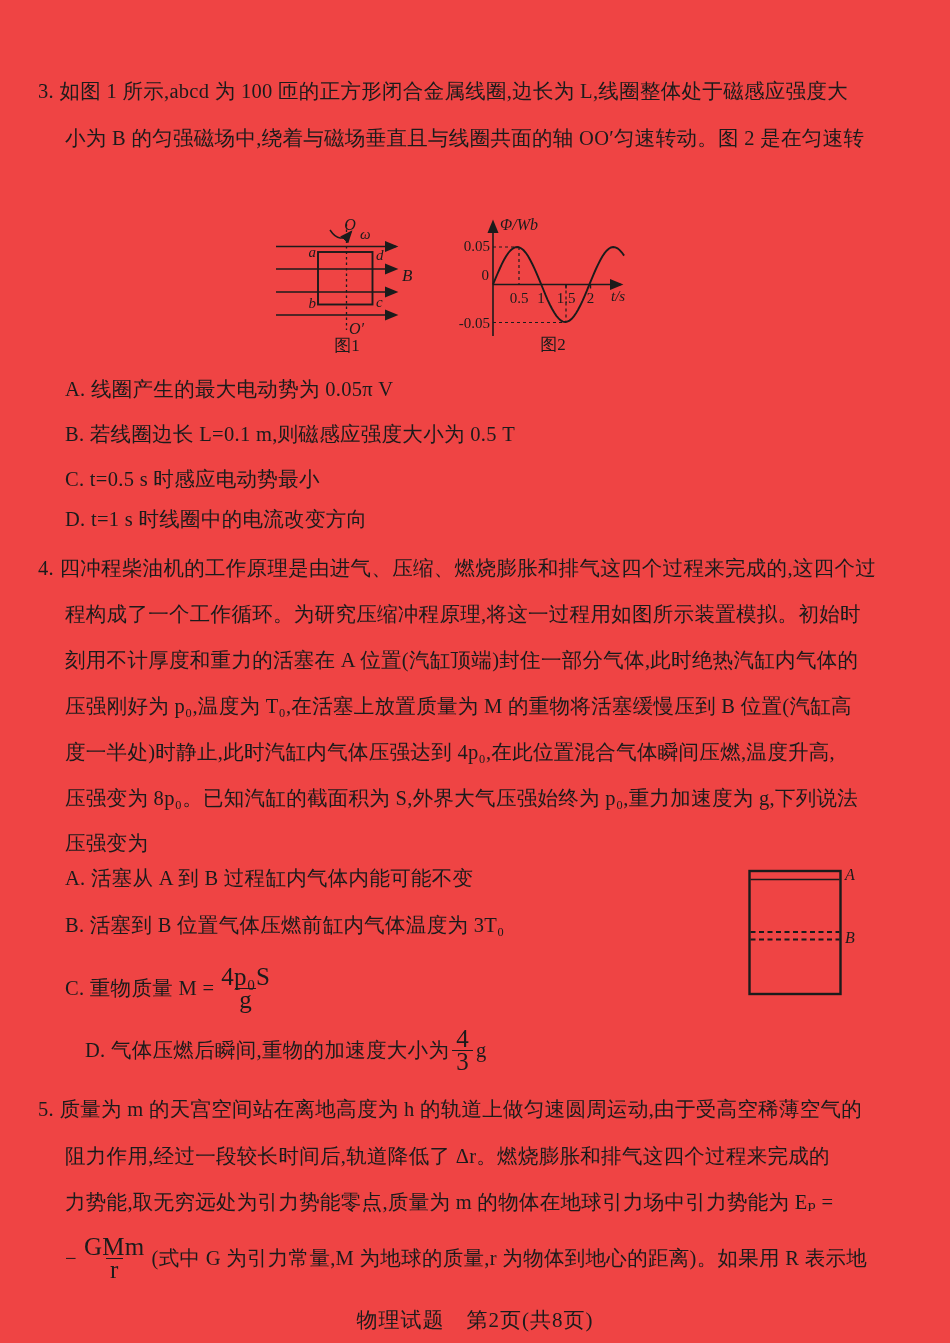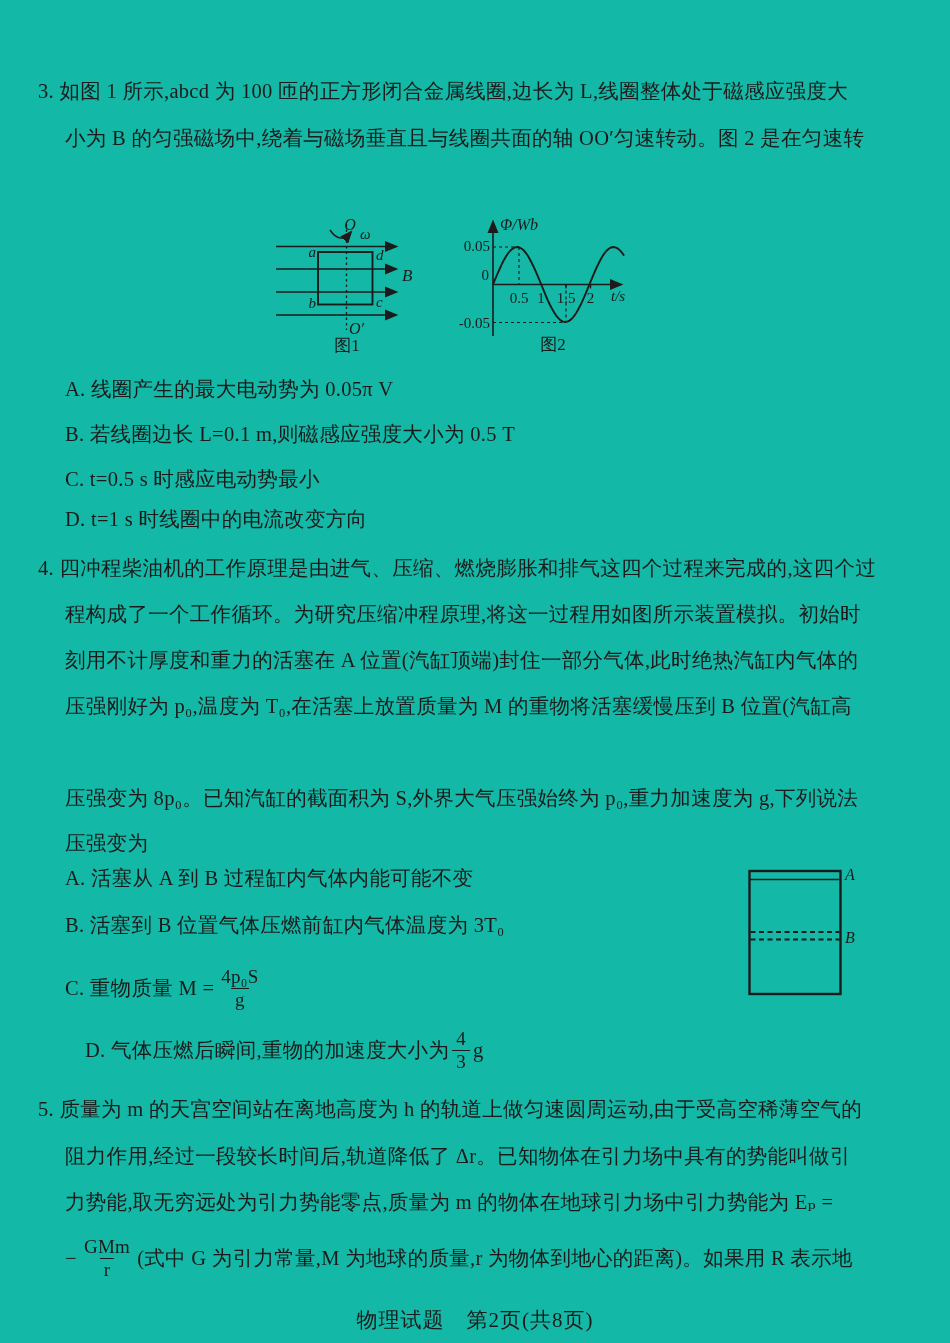--- a/index.html
+++ b/index.html
@@ -1,34 +1,34 @@
 <!DOCTYPE html>
 <html><head>
 <meta charset="utf-8">
 <style>
   html,body{margin:0;padding:0;background:#e8e8e8;}
   .page{
     position:relative;
     width:950px;height:1343px;
-    background:#14b8a6;
+    background:#ef4444;
     margin:0 auto;
     font-family:"Liberation Serif","DejaVu Serif",serif;
     color:#1b1b1b;
     overflow:hidden;
   }
   .tline{
     position:absolute;
     font-size:20.5px;
     line-height:25px;
     letter-spacing:0.3px;
     white-space:nowrap;
   }
   .opt{position:absolute;font-size:20.5px;line-height:25px;letter-spacing:0.3px;white-space:nowrap;}
   .fline{position:absolute;display:flex;align-items:center;font-size:20.5px;letter-spacing:0.3px;white-space:nowrap;}
-  .frac{display:inline-flex;flex-direction:column;align-items:center;margin:0 3px;font-size:19px;line-height:20px;}
+  .frac{display:inline-flex;flex-direction:column;align-items:center;margin:0 3px;font-size:25px;line-height:20px;}
   .frac .num{padding:0 4px 1px 4px;}
   .frac .den{border-top:1.6px solid #1b1b1b;padding:1px 4px 0 4px;}
   .footer{
     position:absolute;left:0;width:100%;
     text-align:center;font-size:21px;letter-spacing:1px;
   }
   svg{position:absolute;overflow:visible;}
   svg text{font-family:"Liberation Serif","DejaVu Serif",serif;fill:#1b1b1b;}
   .svglab{font-style:italic;}
 </style>
@@ -93,20 +93,21 @@
 
   <div class="opt" style="top:377px;left:65px;">A. 线圈产生的最大电动势为 0.05π V</div>
   <div class="opt" style="top:422px;left:65px;">B. 若线圈边长 L=0.1 m,则磁感应强度大小为 0.5 T</div>
   <div class="opt" style="top:467px;left:65px;">C. t=0.5 s 时感应电动势最小</div>
   <div class="opt" style="top:507px;left:65px;">D. t=1 s 时线圈中的电流改变方向</div>
 
   <div class="tline" style="top:556px;left:38px;">4. 四冲程柴油机的工作原理是由进气、压缩、燃烧膨胀和排气这四个过程来完成的,这四个过</div>
   <div class="tline" style="top:602px;left:65px;">程构成了一个工作循环。为研究压缩冲程原理,将这一过程用如图所示装置模拟。初始时</div>
   <div class="tline" style="top:648px;left:65px;">刻用不计厚度和重力的活塞在 A 位置(汽缸顶端)封住一部分气体,此时绝热汽缸内气体的</div>
   <div class="tline" style="top:694px;left:65px;">压强刚好为 p₀,温度为 T₀,在活塞上放置质量为 M 的重物将活塞缓慢压到 B 位置(汽缸高</div>
+  <div class="tline" style="top:740px;left:65px;">度一半处)时静止,此时汽缸内气体压强达到 4p₀,在此位置混合气体瞬间压燃,温度升高,</div>
   <div class="tline" style="top:786px;left:65px;">压强变为 8p₀。已知汽缸的截面积为 S,外界大气压强始终为 p₀,重力加速度为 g,下列说法</div>
   <div class="tline" style="top:831px;left:65px;">压强变为</div>
 
   <div class="opt" style="top:866px;left:65px;">A. 活塞从 A 到 B 过程缸内气体内能可能不变</div>
   <div class="opt" style="top:913px;left:65px;">B. 活塞到 B 位置气体压燃前缸内气体温度为 3T₀</div>
 
   <div class="fline" style="top:958px;left:65px;height:60px;justify-content:space-between;">
     <span>C. 重物质量 M =</span>
     <span class="frac">
       <span class="num">4p₀S</span>
@@ -126,21 +127,21 @@
   <svg style="left:742px;top:860px;" width="125" height="142" viewBox="742 860 125 142">
     <rect x="749.5" y="871" width="91" height="123" fill="none" stroke="#1b1b1b" stroke-width="2.4"></rect>
     <line x1="750.5" y1="879.5" x2="839.5" y2="879.5" stroke="#1b1b1b" stroke-width="1.6"></line>
     <line x1="750.5" y1="932" x2="839.5" y2="932" stroke="#1b1b1b" stroke-width="2" stroke-dasharray="5,3.5"></line>
     <line x1="750.5" y1="939.5" x2="839.5" y2="939.5" stroke="#1b1b1b" stroke-width="2" stroke-dasharray="5,3.5"></line>
     <text x="845" y="880" text-anchor="start" font-size="16" class="svglab">A</text>
     <text x="845" y="943" text-anchor="start" font-size="16" class="svglab">B</text>
   </svg>
 
   <div class="tline" style="top:1097px;left:38px;">5. 质量为 m 的天宫空间站在离地高度为 h 的轨道上做匀速圆周运动,由于受高空稀薄空气的</div>
-  <div class="tline" style="top:1144px;left:65px;">阻力作用,经过一段较长时间后,轨道降低了 Δr。已知物体在引力场中具有的势能叫做引</div>
+  <div class="tline" style="top:1144px;left:65px;">阻力作用,经过一段较长时间后,轨道降低了 Δr。燃烧膨胀和排气这四个过程来完成的</div>
   <div class="tline" style="top:1190px;left:65px;">力势能,取无穷远处为引力势能零点,质量为 m 的物体在地球引力场中引力势能为 Eₚ =</div>
 
   <div class="fline" style="top:1228px;left:65px;height:60px;">
     <span>−</span>
     <span class="frac">
       <span class="num">GMm</span>
       <span class="den">r</span>
     </span>
     <span>(式中 G 为引力常量,M 为地球的质量,r 为物体到地心的距离)。如果用 R 表示地</span>
   </div>

